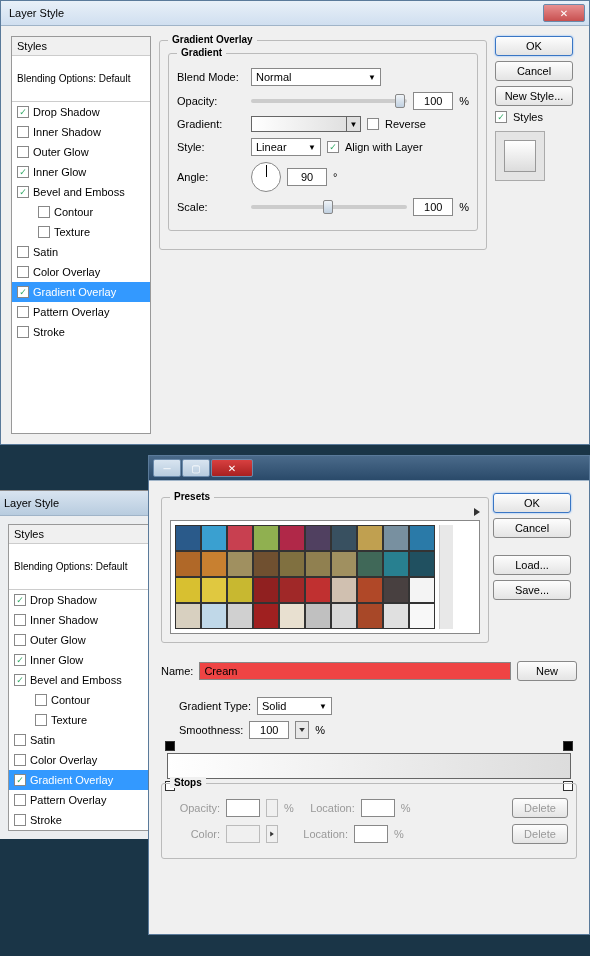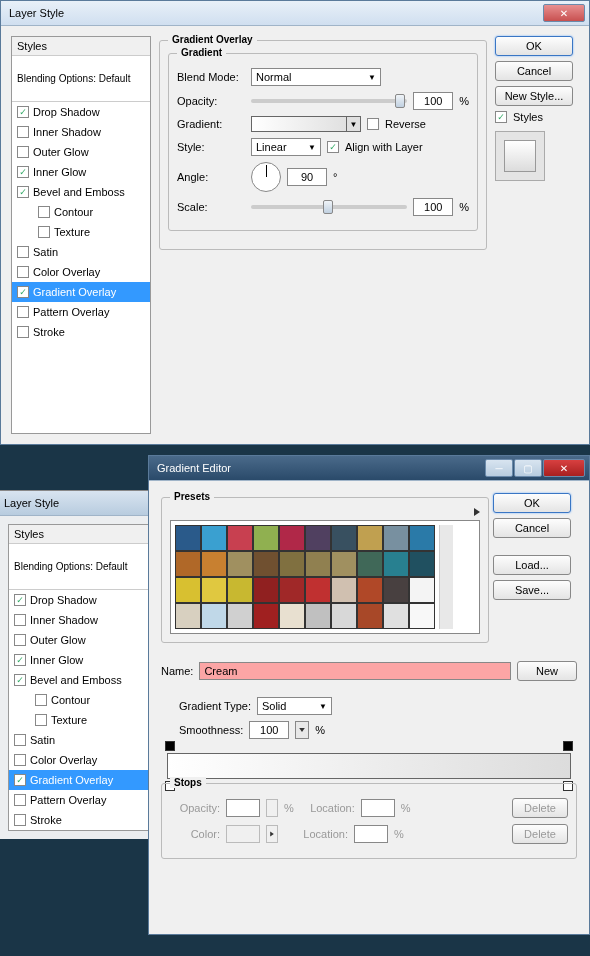--- a/index.html
+++ b/index.html
@@ -39,21 +39,21 @@
 .preview>div{width:32px;height:32px;background:linear-gradient(#fff,#dcdcdc);border:1px solid #999}
 .swatches{border:1px solid #888;background:#fff;padding:4px;display:flex}
 .swgrid{display:grid;grid-template-columns:repeat(10,26px);grid-auto-rows:26px;gap:0}
 .sw{border:1px solid #333}
 .sbar{width:14px;background:#e8e8e8;border-left:1px solid #ccc;margin-left:4px}
 .gradpreview{height:26px;border:1px solid #666;background:linear-gradient(90deg,#fff,#dcdcdc);position:relative;margin:4px 0}
 .stop{position:absolute;width:10px;height:10px;border:1px solid #333;background:#fff}
 .stop.top{top:-12px}
 .stop.bot{bottom:-12px}
 .hexlabels{display:flex;justify-content:space-between;font-size:16px;font-weight:bold;margin:8px 2px}
-.textinput{border:1px solid #888;background:#fca5a5;padding:2px 4px;height:18px}
+.textinput{border:1px solid #888;background:#ef4444;padding:2px 4px;height:18px}
 .disabled{color:#999}
 .play{width:0;height:0;border-left:6px solid #333;border-top:4px solid transparent;border-bottom:4px solid transparent;display:inline-block}
 
 
 .win2{position:absolute;top:490px;left:0;width:160px;background:#eceef0;border-top:1px solid #888}
 .win2 .titlebar{background:linear-gradient(#d8e4f0,#b8ccdf)}
 </style>
 </head>
 <body>
 
@@ -246,21 +246,20 @@
             <span class="chk"></span>
             <span>Stroke</span>
           </div>
         </div>
     </div>
   </div>
 </div>
 
 <div class="window" style="top:455px;left:148px;width:442px;height:480px">
   <div class="titlebar titlebar-dark">
-    <span>Gradient Editor</span>
     <div class="winbtns">
       <div class="winbtn">─</div>
       <div class="winbtn">▢</div>
       <div class="winbtn close2">✕</div>
     </div>
   </div>
   <div style="padding:12px">
     <div style="display:flex;gap:4px">
       <div style="flex:1">
         <div class="fieldset">

